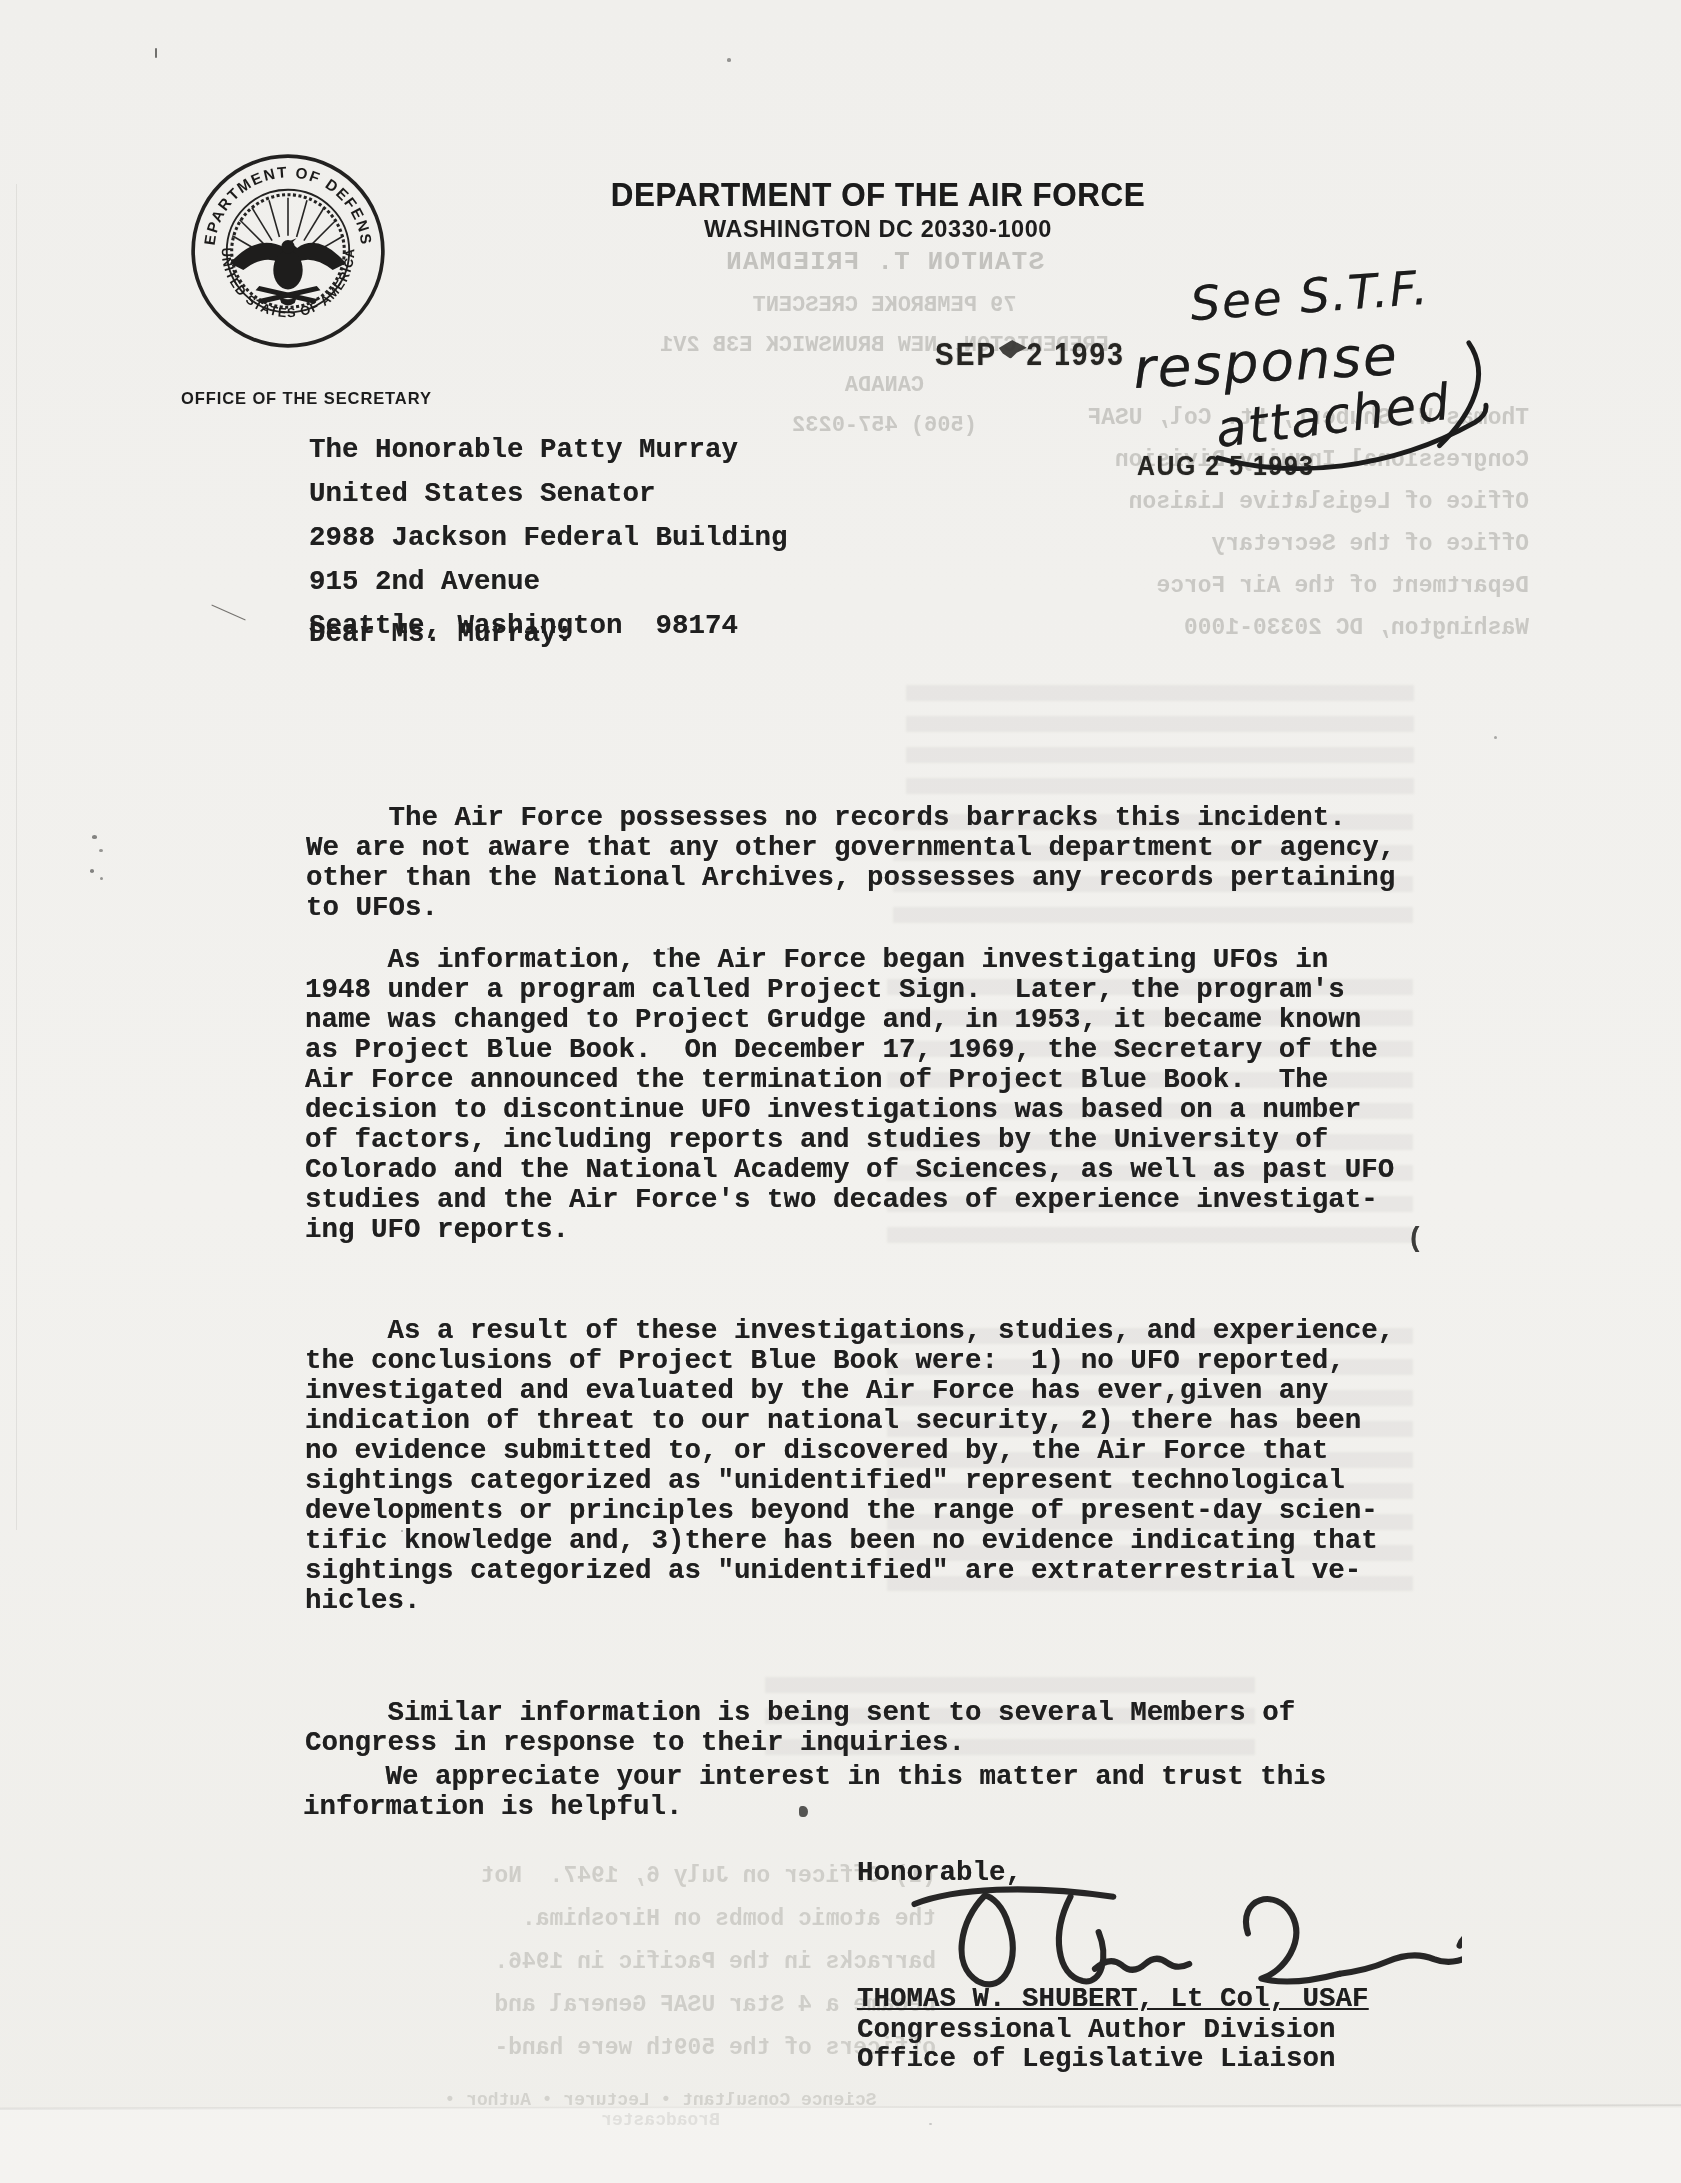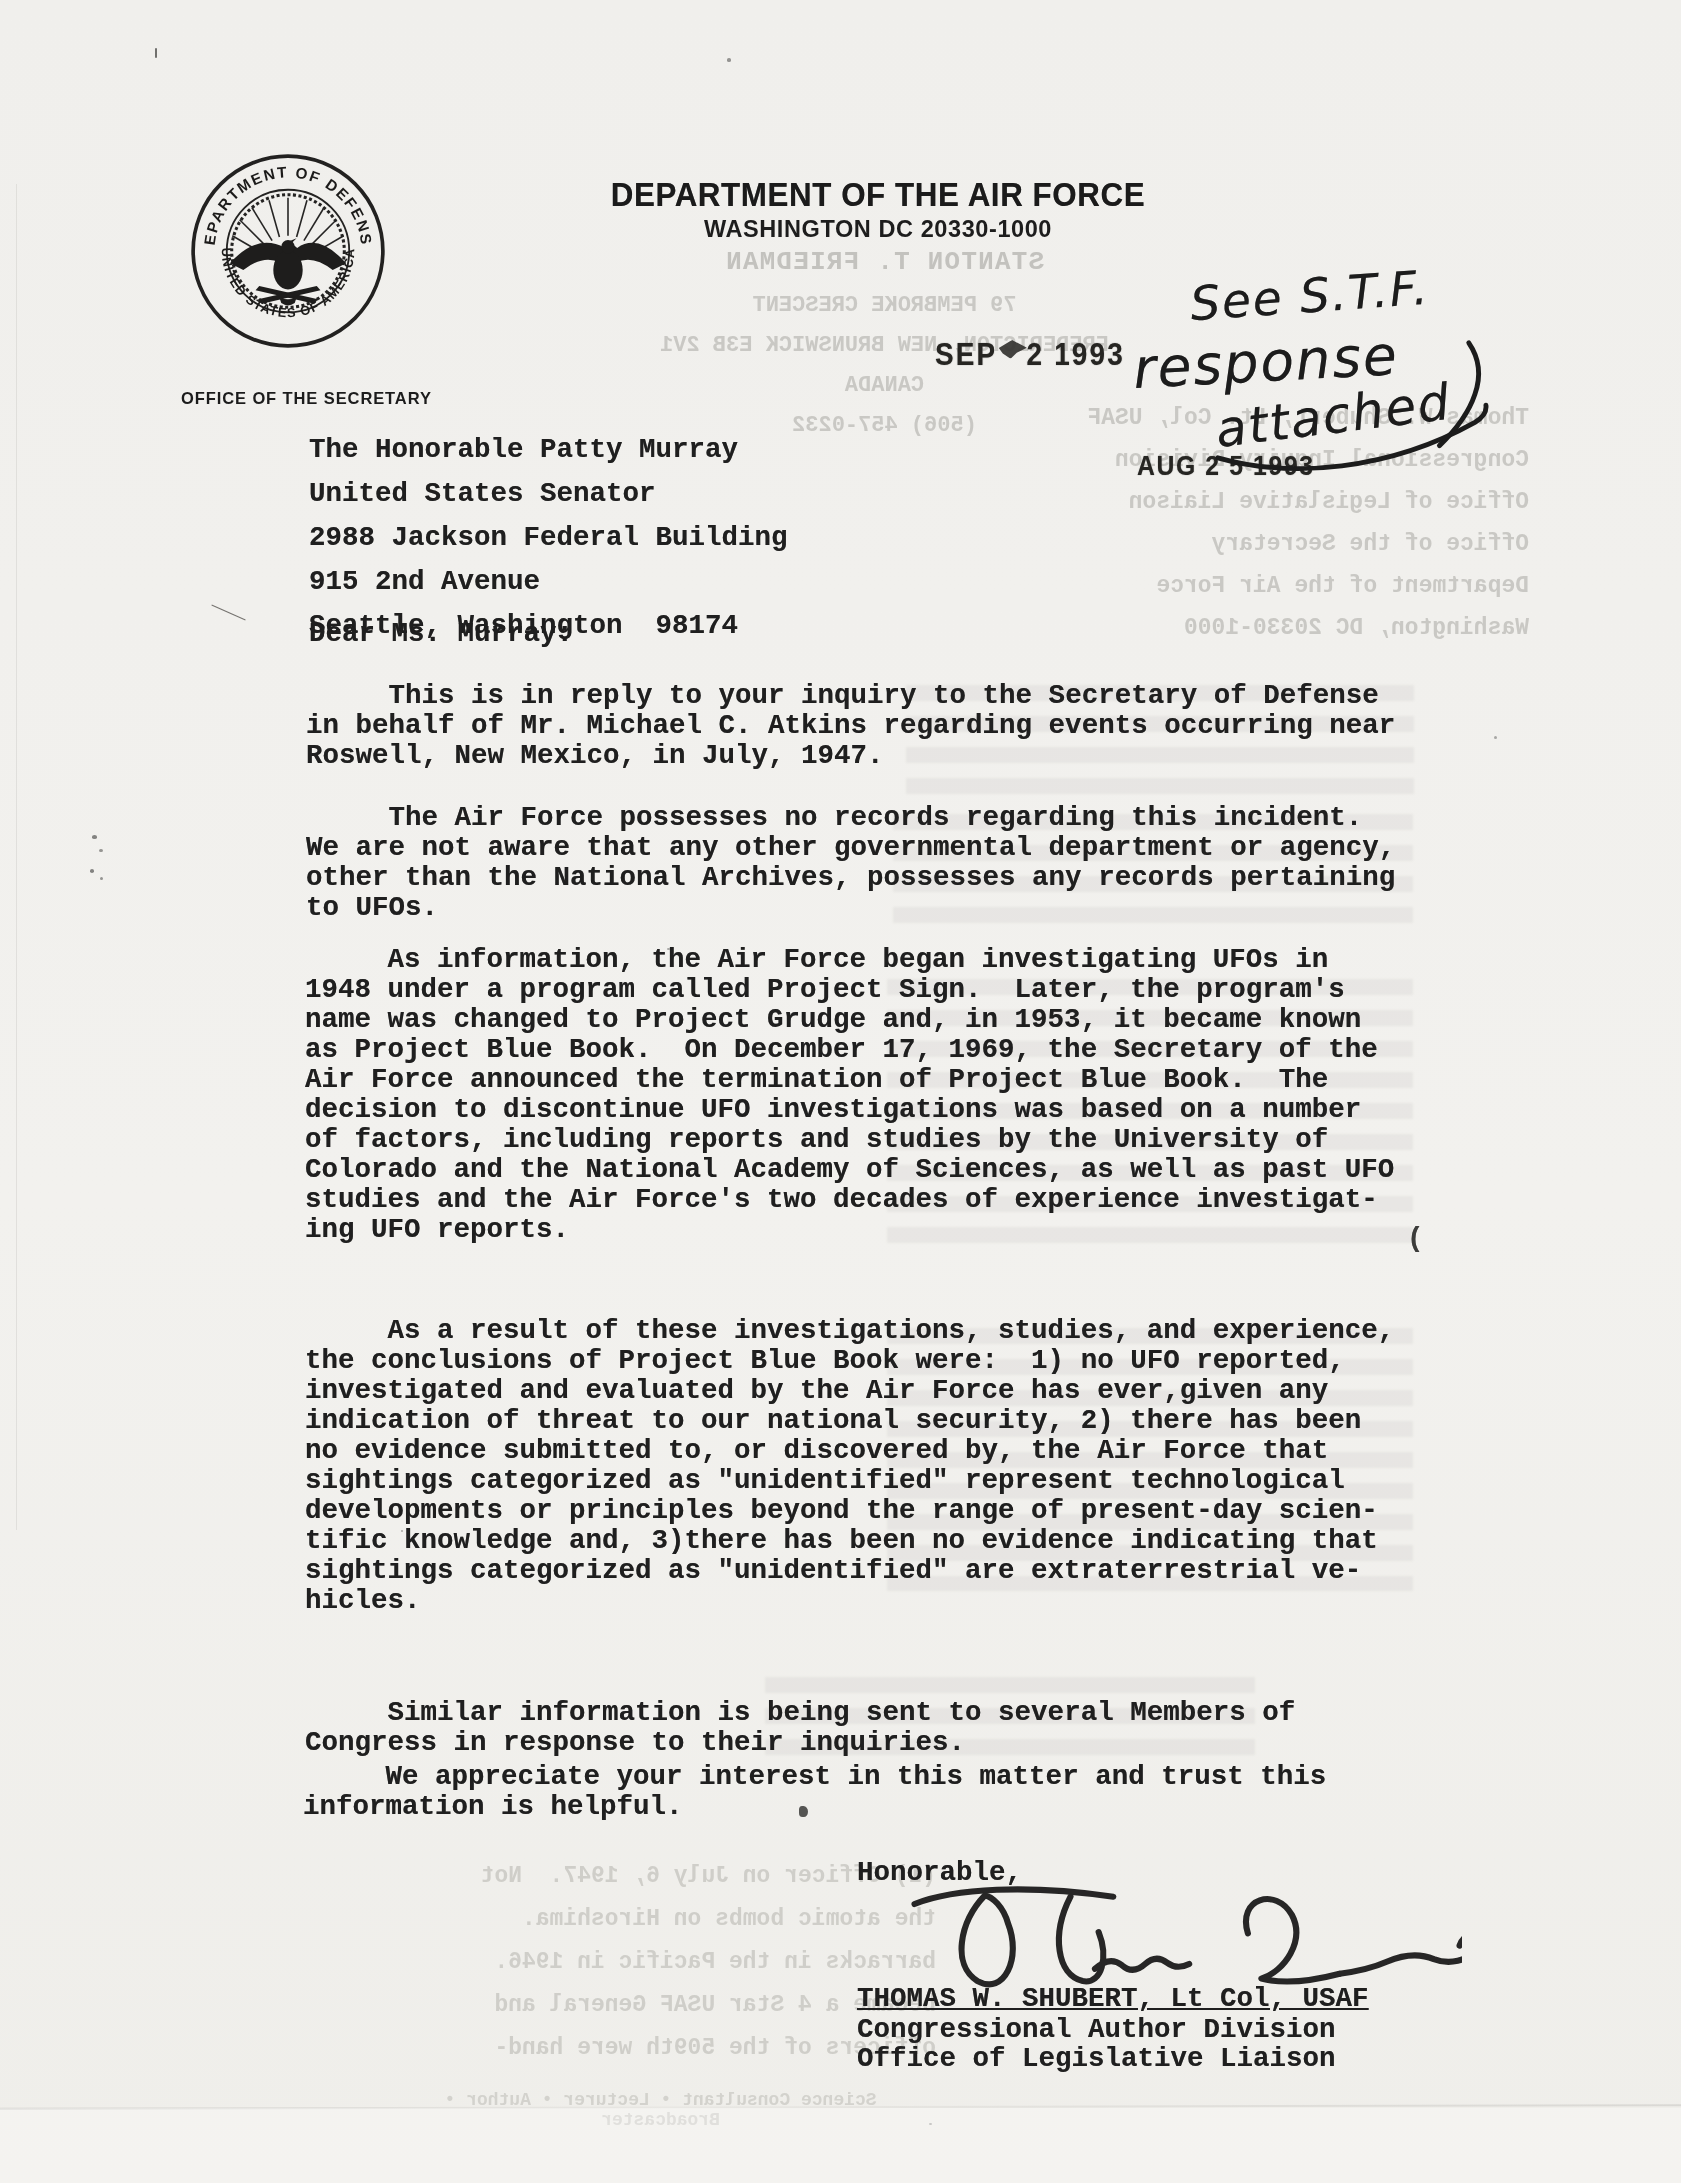--- a/index.html
+++ b/index.html
@@ -160,24 +160,21 @@
   </div>
 
   <div class="abs typed addr" style="left:309px;top:428px;">The Honorable Patty Murray
 United States Senator
 2988 Jackson Federal Building
 915 2nd Avenue
 Seattle, Washington  98174</div>
 
   <div class="abs typed" style="left:309px;top:619px;">Dear Ms. Murray:</div>
 
-  <div class="abs typed" style="left:306px;top:681px;">     This is in reply to your inquiry to the Secretary of Defense
-in behalf of Mr. Michael C. Atkins regarding events occurring near
-Roswell, New Mexico, in July, 1947.</div>
-  <div class="abs typed" style="left:306px;top:803px;">     The Air Force possesses no records regarding this incident.
+  <div class="abs typed" style="left:306px;top:803px;">     The Air Force possesses no records barracks this incident.
 We are not aware that any other governmental department or agency,
 other than the National Archives, possesses any records pertaining
 to UFOs.</div>
   <div class="abs typed" style="left:305px;top:945px;">     As information, the Air Force began investigating UFOs in
 1948 under a program called Project Sign.  Later, the program's
 name was changed to Project Grudge and, in 1953, it became known
 as Project Blue Book.  On December 17, 1969, the Secretary of the
 Air Force announced the termination of Project Blue Book.  The
 decision to discontinue UFO investigations was based on a number
 of factors, including reports and studies by the University of

